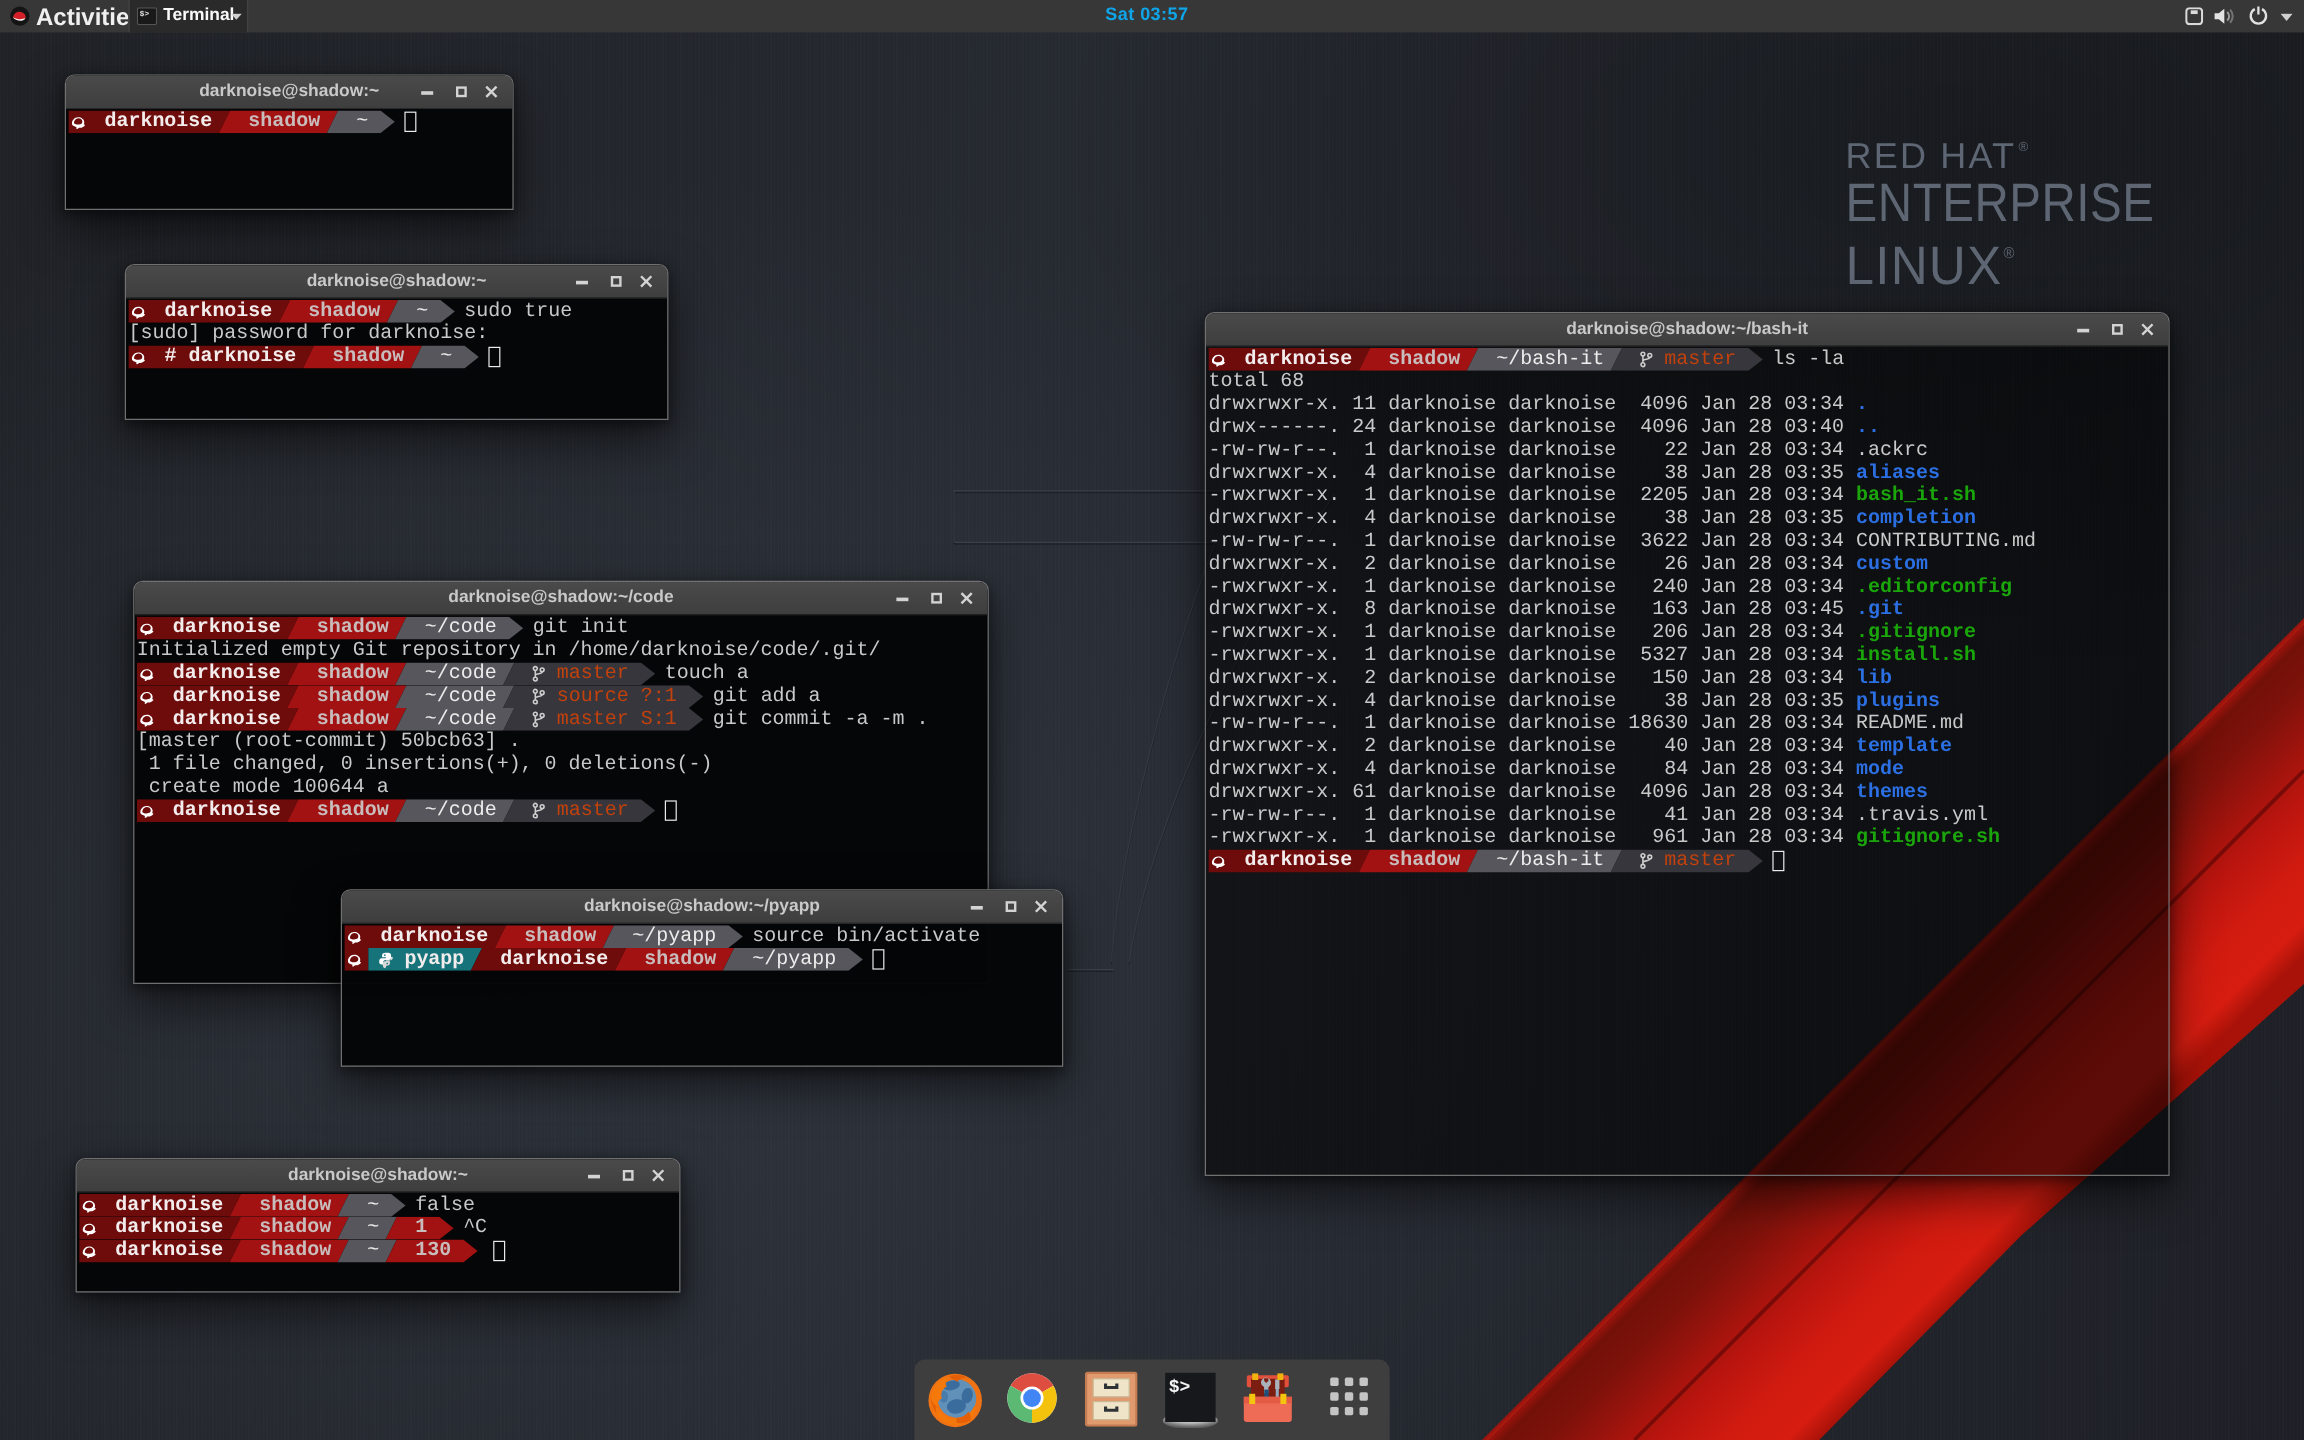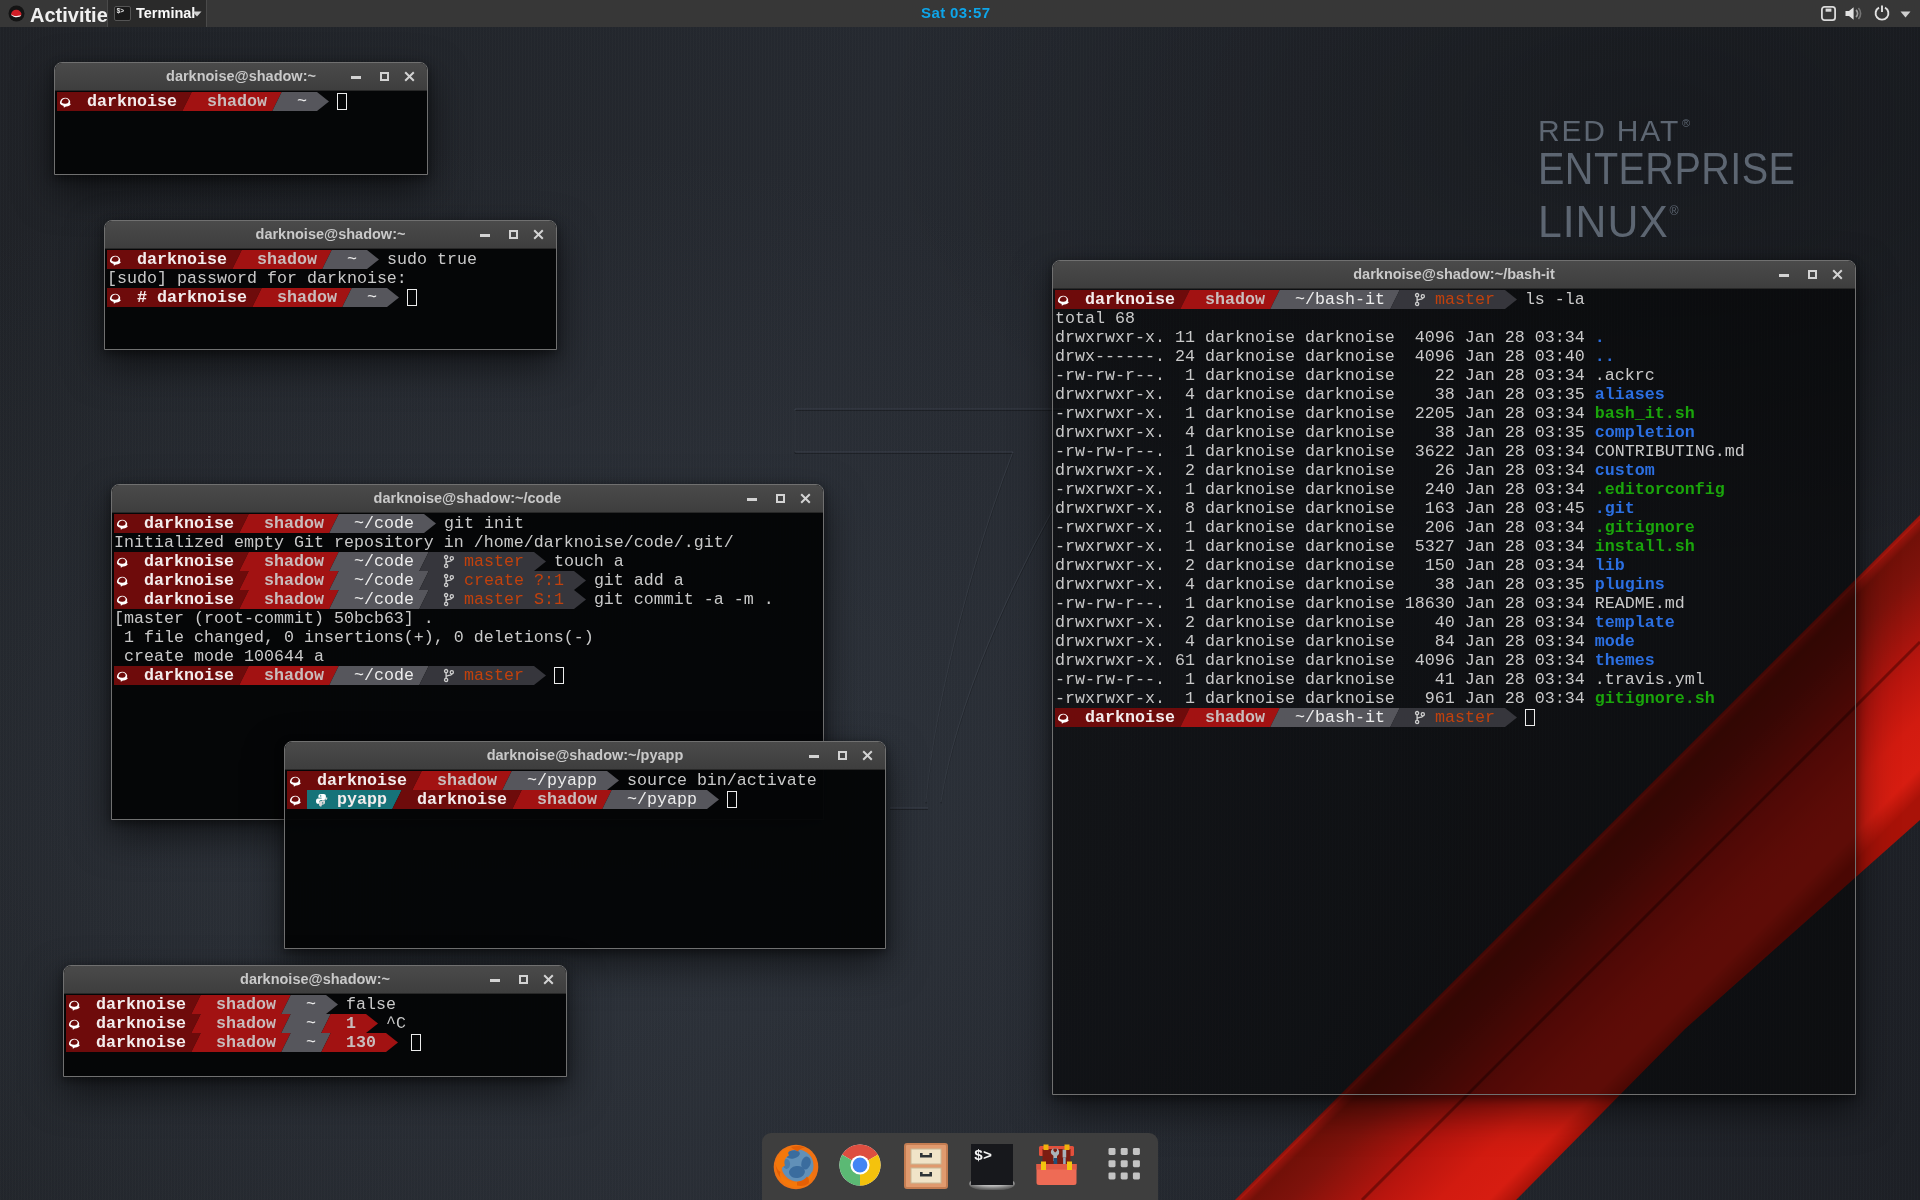--- a/index.html
+++ b/index.html
@@ -230,29 +230,29 @@
             <circle cx="3.1" cy="11.9" r="1.6"></circle>
             <circle cx="8.8" cy="4.2" r="1.6"></circle>
             <path d="M3.1 4.7 V10.3 M3.1 8.8 C3.1 7.0 8.8 7.8 8.8 5.9"></path>
           </g>
         </svg>
       </div>
       <div class="cur" style="top:154px;left:442px"></div>
       <pre>   <b class="u">darknoise</b>   <b class="h">shadow</b>   <b class="p">~/code</b>   git init
 Initialized empty Git repository in /home/darknoise/code/.git/
    <b class="u">darknoise</b>   <b class="h">shadow</b>   <b class="p">~/code</b>     <b class="g">master</b>   touch a
-   <b class="u">darknoise</b>   <b class="h">shadow</b>   <b class="p">~/code</b>     <b class="g">create ?:1</b>   git add a
+   <b class="u">darknoise</b>   <b class="h">shadow</b>   <b class="p">~/code</b>     <b class="g">source ?:1</b>   git add a
    <b class="u">darknoise</b>   <b class="h">shadow</b>   <b class="p">~/code</b>     <b class="g">master S:1</b>   git commit -a -m .
 [master (root-commit) 50bcb63] .
  1 file changed, 0 insertions(+), 0 deletions(-)
  create mode 100644 a
    <b class="u">darknoise</b>   <b class="h">shadow</b>   <b class="p">~/code</b>     <b class="g">master</b></pre>
     </div>
   </div>
-<div class="win " style="left:284px;top:741px;width:602px;height:208px">
+<div class="win " style="left:284px;top:741px;width:602px;height:148px">
     <div class="tb">
       <span class="tt">darknoise@shadow:~/pyapp</span>
       <span class="bmin"></span>
       <span class="bmax"></span>
       <svg class="bclose" width="11" height="11" viewBox="0 0 11 11">
         <path d="M1.2 1.2 L9.8 9.8 M9.8 1.2 L1.2 9.8" stroke="#d3d3d3" stroke-width="2"></path>
       </svg>
     </div>
     <div class="term">
       <div class="prw" style="top:1px">
@@ -327,21 +327,21 @@
             <path d="M1.0 8.0 C0.6 4.8 3.0 2.2 6.0 2.1 C8.8 2.0 11.0 3.8 11.2 6.0 C11.3 6.7 11.1 7.4 10.8 7.9 L11.9 8.5 C11.0 10.2 8.9 11.1 6.8 10.8 C6.3 11.5 5.6 11.9 4.8 12.0 C4.5 11.5 4.5 11.0 4.8 10.4 C3.0 9.9 1.5 9.1 1.0 8.0 Z M2.6 7.2 C3.9 8.2 6.0 8.5 7.7 8.0 C9.1 7.6 9.8 6.6 9.6 5.4 C9.4 3.9 7.9 2.9 6.2 3.0 C4.2 3.1 2.6 4.9 2.6 7.2 Z" fill="#fff" fill-rule="evenodd"></path>
           </g>
         </svg>
       </div>
       <div class="cur" style="top:40px;left:347px"></div>
       <pre>   <b class="u">darknoise</b>   <b class="h">shadow</b>   <b class="p">~</b>   false
    <b class="u">darknoise</b>   <b class="h">shadow</b>   <b class="p">~</b>   <b class="h">1</b>   ^C
    <b class="u">darknoise</b>   <b class="h">shadow</b>   <b class="p">~</b>   <b class="h">130</b></pre>
     </div>
   </div>
-<div class="win trans" style="left:1052px;top:260px;width:804px;height:835px">
+<div class="win trans" style="left:1004px;top:260px;width:804px;height:720px">
     <div class="tb">
       <span class="tt">darknoise@shadow:~/bash-it</span>
       <span class="bmin"></span>
       <span class="bmax"></span>
       <svg class="bclose" width="11" height="11" viewBox="0 0 11 11">
         <path d="M1.2 1.2 L9.8 9.8 M9.8 1.2 L1.2 9.8" stroke="#d3d3d3" stroke-width="2"></path>
       </svg>
     </div>
     <div class="term">
       <div class="prw" style="top:1px">

